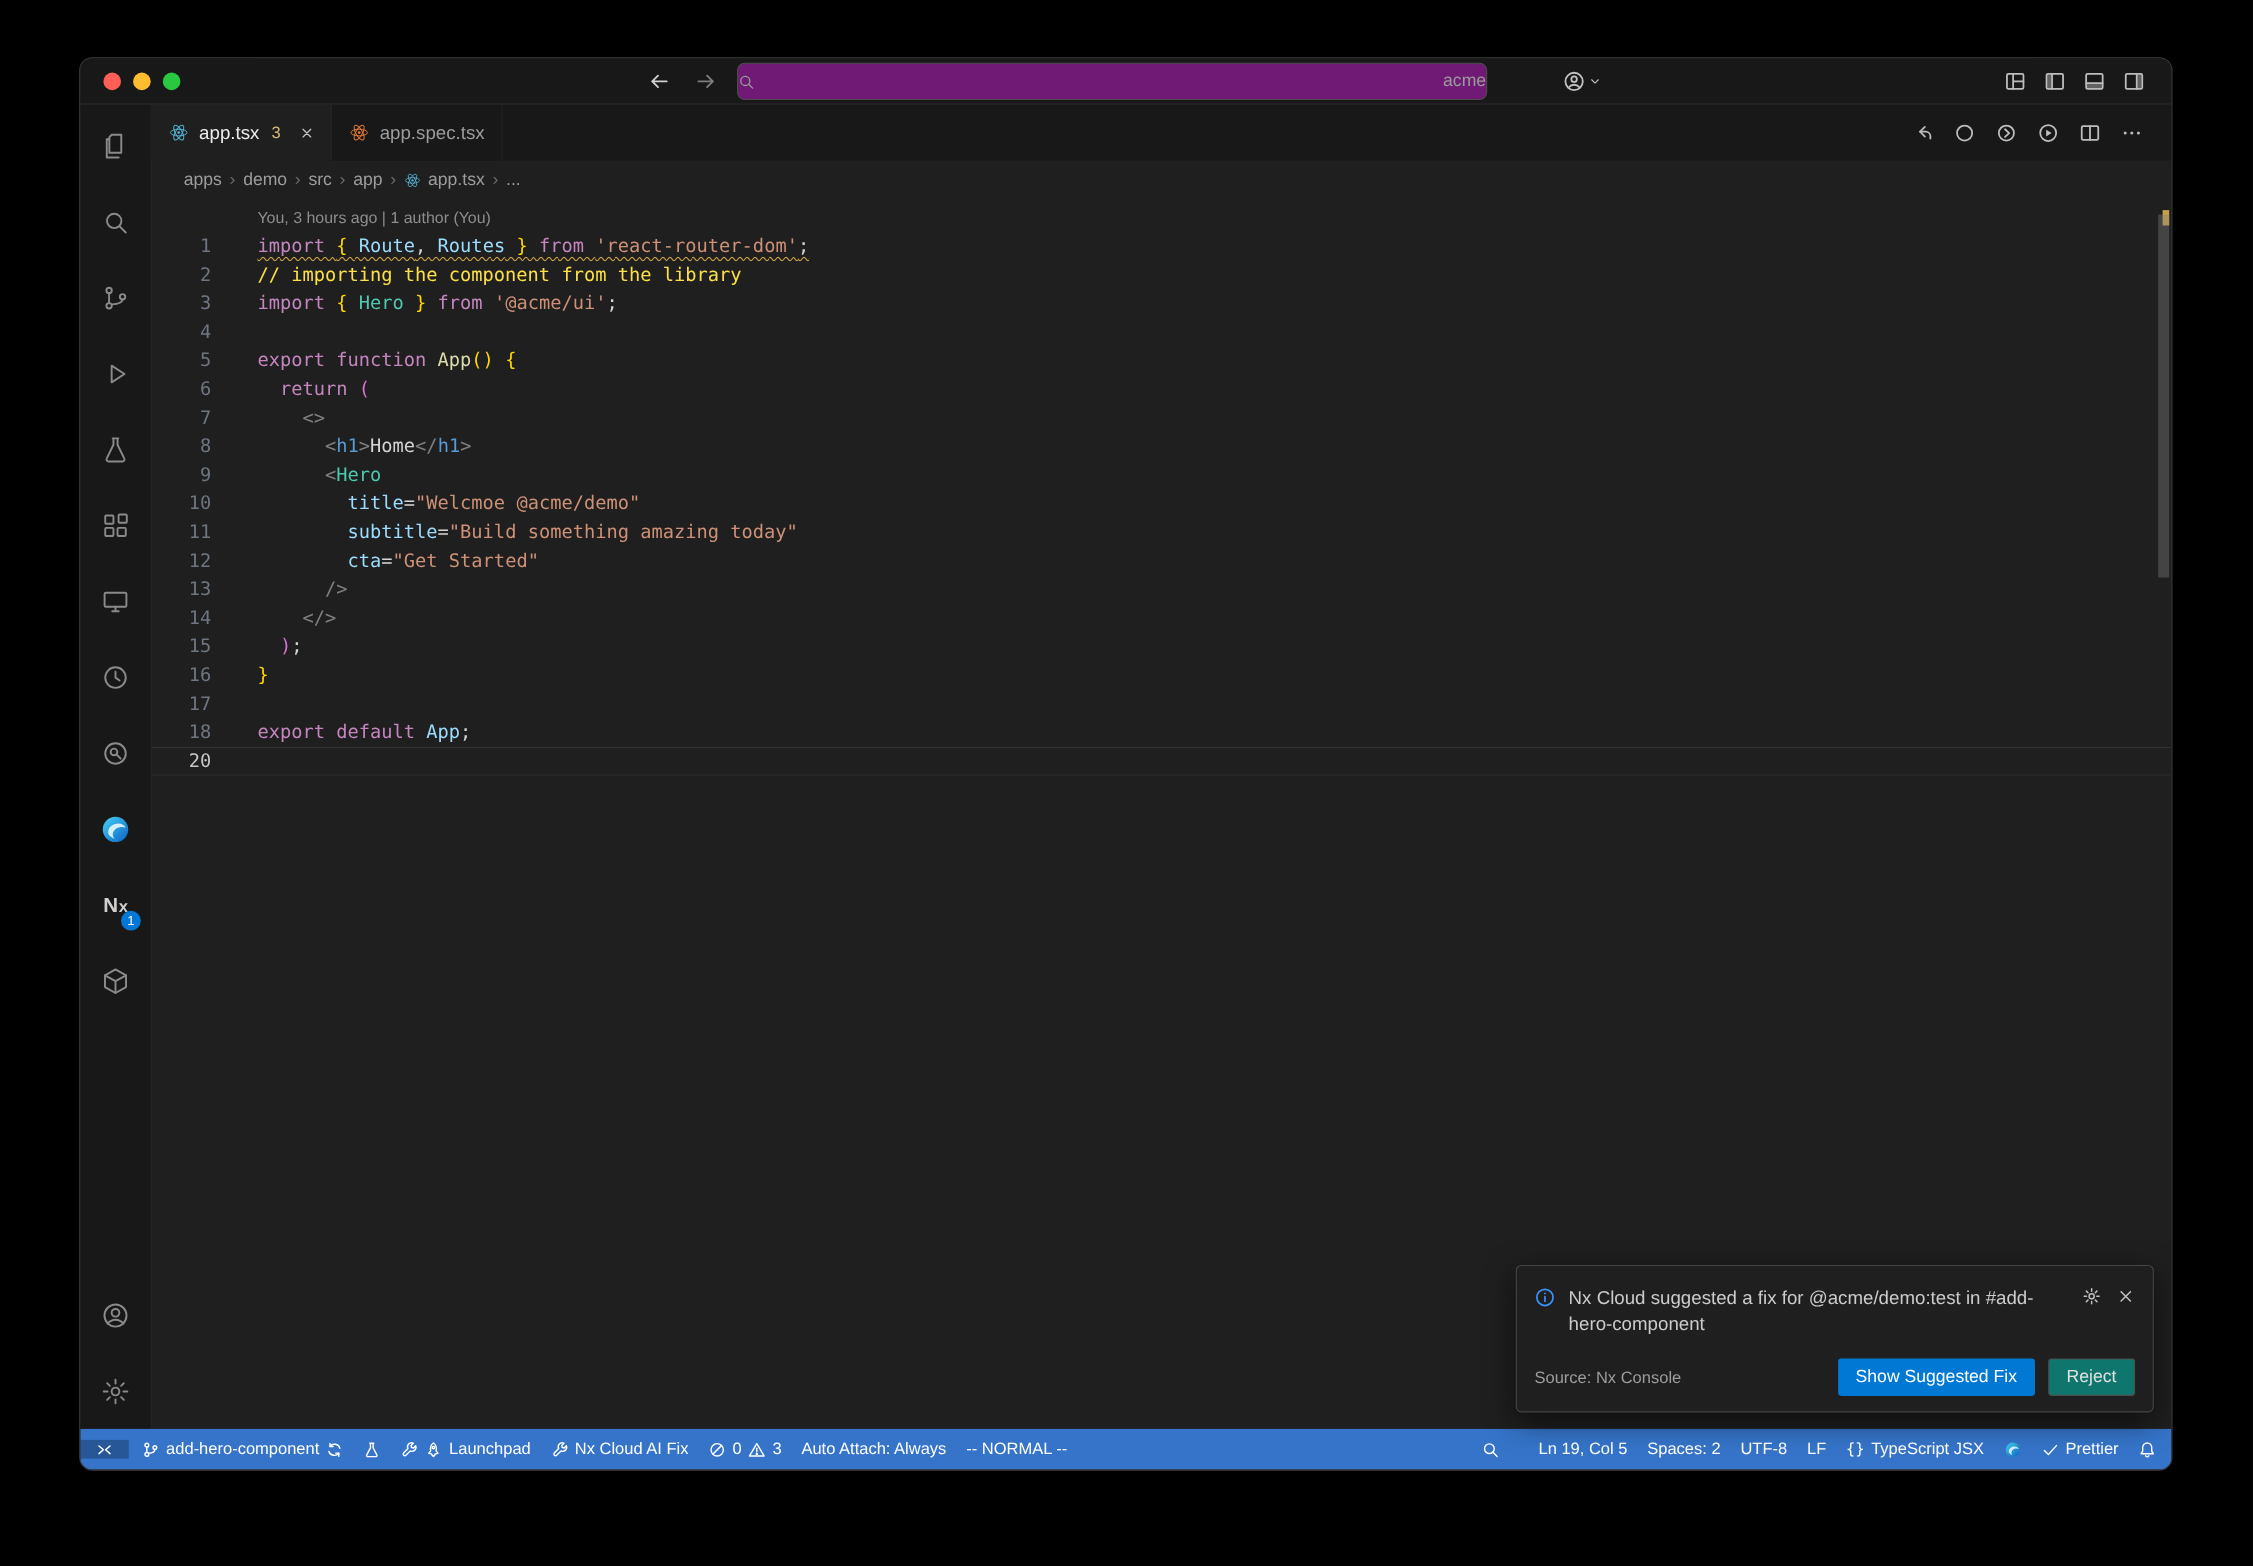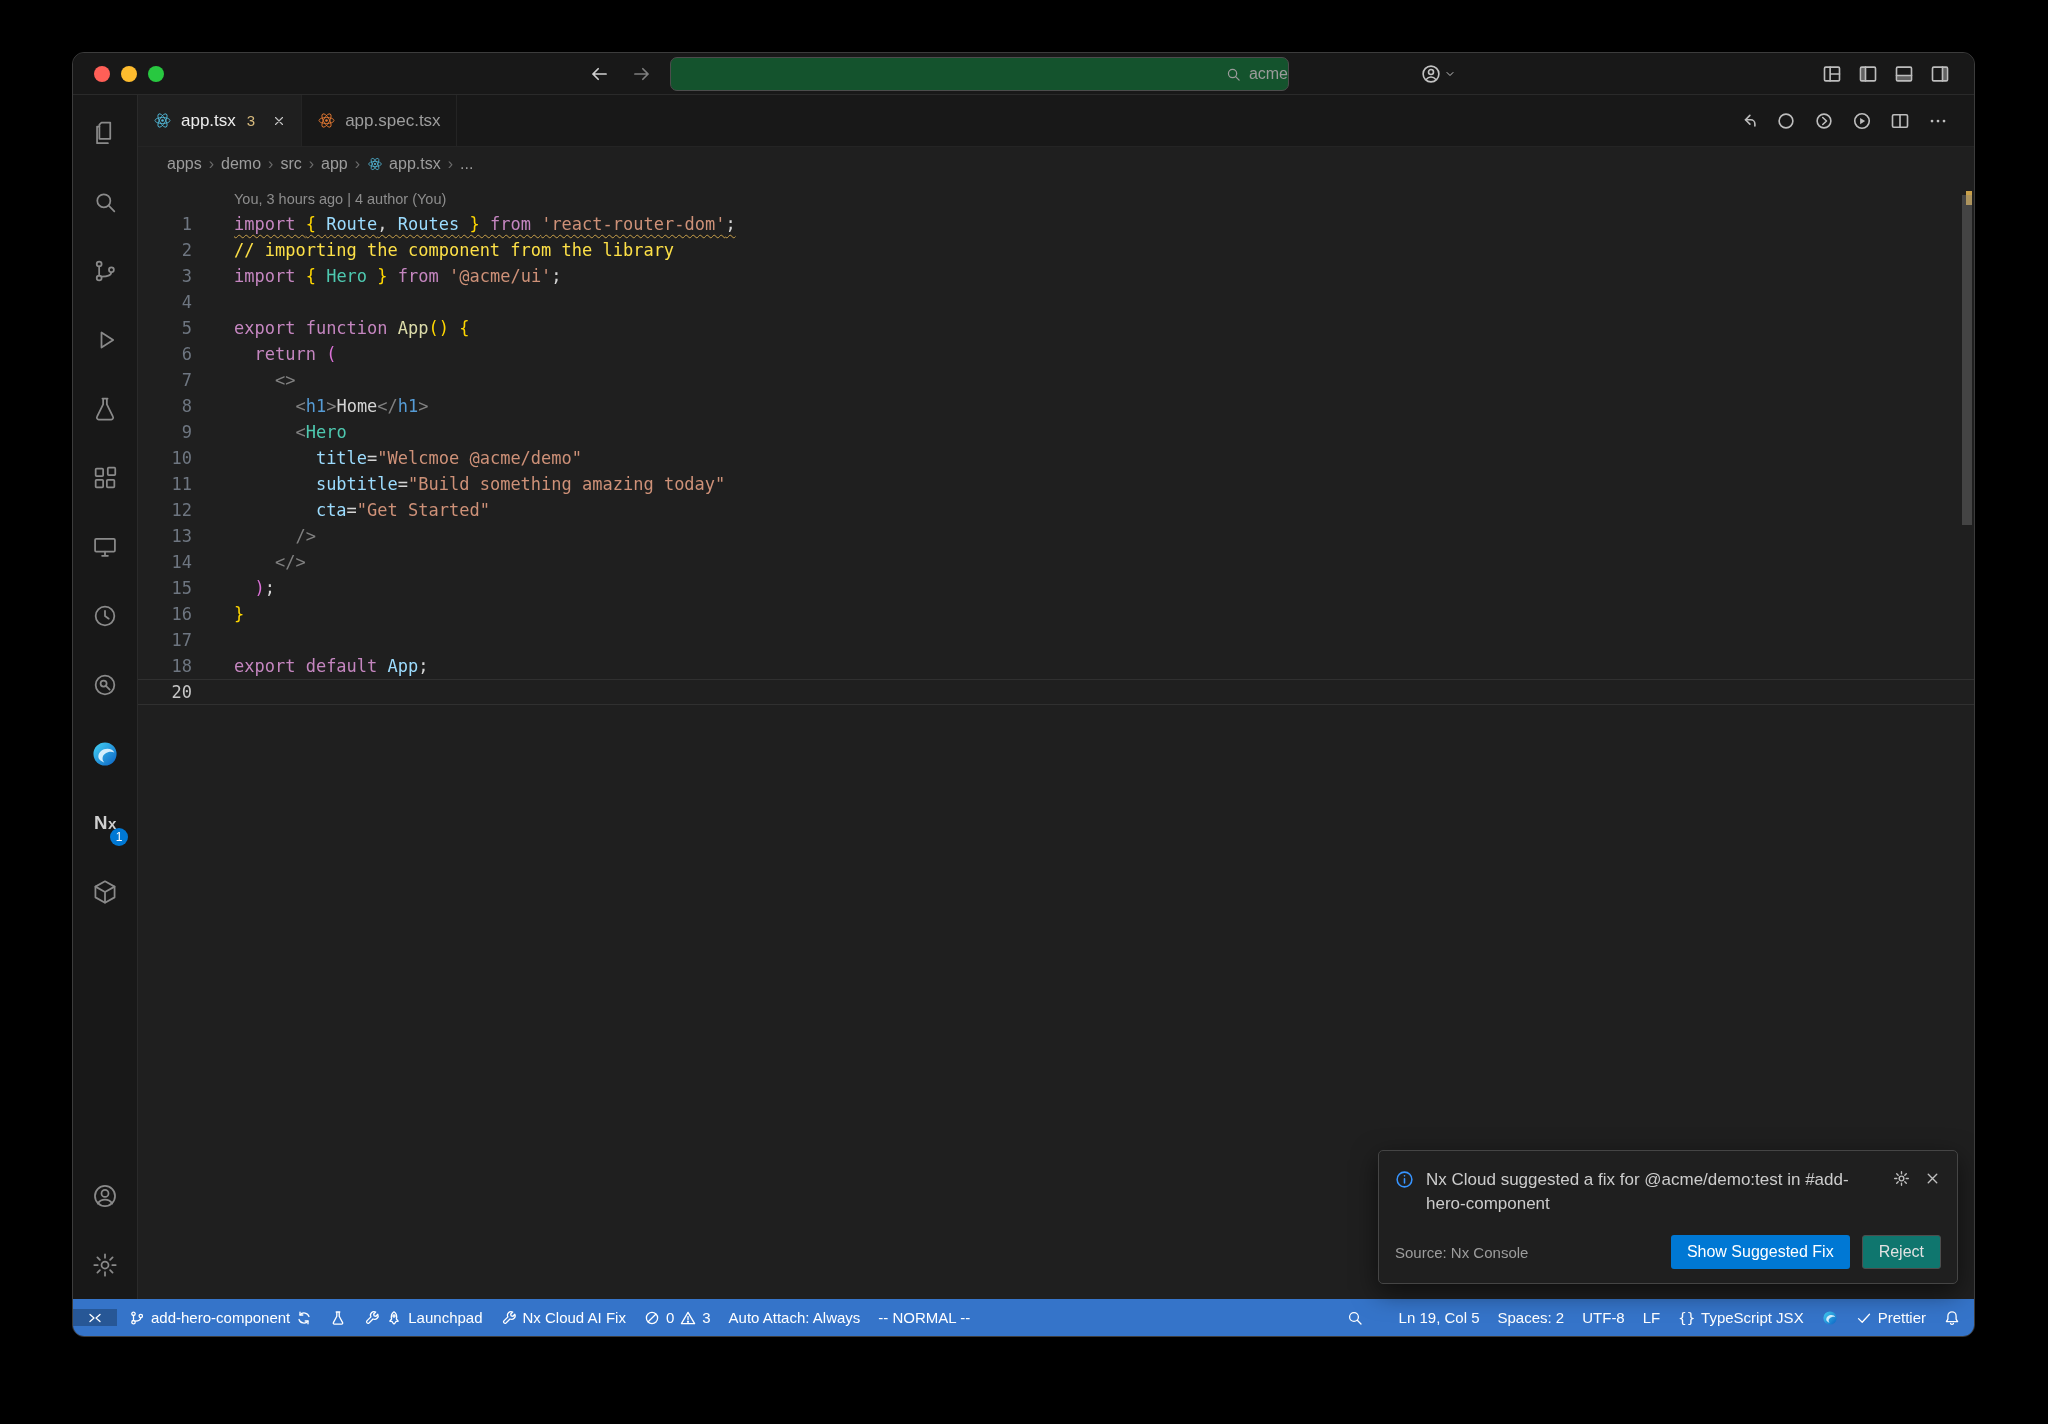--- a/index.html
+++ b/index.html
@@ -12,22 +12,22 @@
     border:1px solid #3c3c3c;box-shadow:0 24px 70px rgba(0,0,0,.65)}
 
   
   .titlebar{flex:0 0 42px;background:#181818;border-bottom:1px solid #2a2a2a;position:relative;
     display:flex;align-items:center}
   .traffic{display:flex;gap:11px;margin-left:21px}
   .tl{width:16px;height:16px;border-radius:50%;cursor:pointer}
   .navbtn{position:absolute;top:50%;transform:translateY(-50%);display:flex;cursor:pointer}
   .nav-back{left:516px;color:#cfcfcf}.nav-fwd{left:558px;color:#7e7e7e}
   .navbtn svg{width:21px;height:21px}
-  .command-center{position:absolute;left:597px;top:4px;width:619px;height:34px;background:#14532d;
-    border:1px solid #4c4c4c;border-radius:7px;display:flex;align-items:center;justify-content:flex-end;
+  .command-center{position:absolute;left:597px;top:4px;width:682px;height:34px;background:#701a75;
+    border:1px solid #4c4c4c;border-radius:7px;display:flex;align-items:center;justify-content:space-between;
     gap:8px;color:#9b9b9b;font-size:16px;cursor:pointer}
   .cc-ico{display:flex}.cc-ico svg{width:15px;height:15px}
   .profile{position:absolute;left:1348px;top:0;height:100%;display:flex;align-items:center;gap:3px;
     color:#c2c2c2;cursor:pointer}
   .profile svg{width:20px;height:20px}.profile .chev svg{width:12px;height:12px}
   .layout-group{position:absolute;right:24px;top:0;height:100%;display:flex;align-items:center;gap:16px;color:#bdbdbd}
   .layout-group .tbtn{display:flex;cursor:pointer}
   .layout-group svg{width:20px;height:20px}
 
   
@@ -414,21 +414,21 @@
             </span>
             <span>app.tsx</span>
           </span>
           <span class="crumb-sep">›</span>
           <span class="crumb">
             <span>...</span>
           </span>
         </div>
 
       <div class="editor">
-        <div class="codelens">You, 3 hours ago | 4 author (You)</div>
+        <div class="codelens">You, 3 hours ago | 1 author (You)</div>
         <div>
             <div class="codeline"><span class="ln">1</span><span class="lc sq"><span class="tk-k">import </span><span class="tk-g">{ </span><span class="tk-v">Route</span><span class="tk-w">, </span><span class="tk-v">Routes</span><span class="tk-g"> }</span><span class="tk-k"> from </span><span class="tk-s">'react-router-dom'</span><span class="tk-w">;</span></span></div>
             <div class="codeline"><span class="ln">2</span><span class="lc"><span class="tk-c">// importing the component from the library</span></span></div>
             <div class="codeline"><span class="ln">3</span><span class="lc"><span class="tk-k">import </span><span class="tk-g">{ </span><span class="tk-t2">Hero</span><span class="tk-g"> }</span><span class="tk-k"> from </span><span class="tk-s">'@acme/ui'</span><span class="tk-w">;</span></span></div>
             <div class="codeline"><span class="ln">4</span><span class="lc"></span></div>
             <div class="codeline"><span class="ln">5</span><span class="lc"><span class="tk-k">export </span><span class="tk-k">function </span><span class="tk-f">App</span><span class="tk-g">() {</span></span></div>
             <div class="codeline"><span class="ln">6</span><span class="lc"><span class="tk-w">  </span><span class="tk-k">return</span><span class="tk-w"> </span><span class="tk-pk">(</span></span></div>
             <div class="codeline"><span class="ln">7</span><span class="lc"><span class="tk-w">    </span><span class="tk-jp">&lt;&gt;</span></span></div>
             <div class="codeline"><span class="ln">8</span><span class="lc"><span class="tk-w">      </span><span class="tk-jp">&lt;</span><span class="tk-t">h1</span><span class="tk-jp">&gt;</span><span class="tk-w">Home</span><span class="tk-jp">&lt;/</span><span class="tk-t">h1</span><span class="tk-jp">&gt;</span></span></div>
             <div class="codeline"><span class="ln">9</span><span class="lc"><span class="tk-w">      </span><span class="tk-jp">&lt;</span><span class="tk-t2">Hero</span></span></div>

